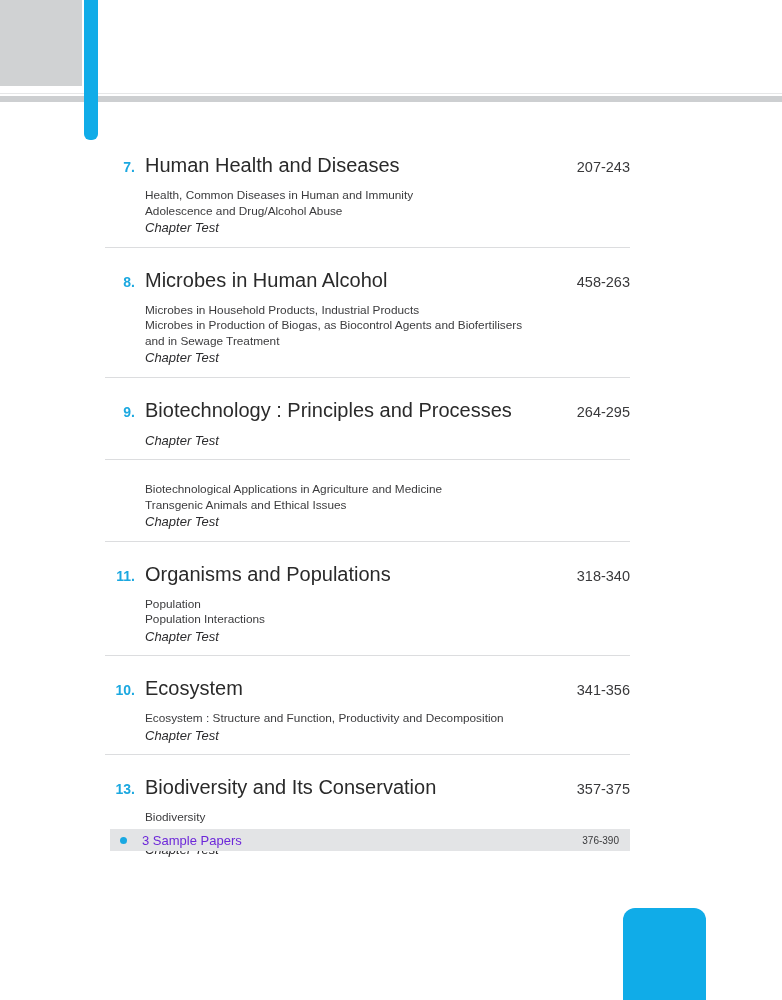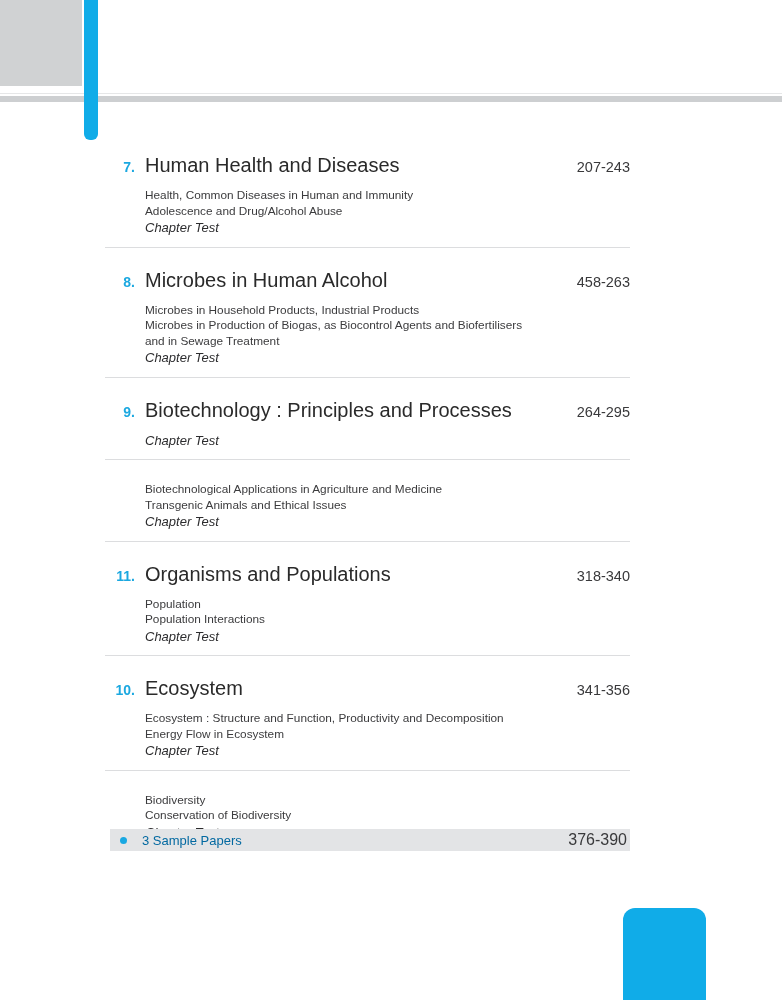--- a/index.html
+++ b/index.html
@@ -142,28 +142,28 @@
   .sample-bullet {
     width: 7px;
     height: 7px;
     border-radius: 50%;
     background: #19A8E2;
     margin-left: 10px;
     flex: 0 0 auto;
   }
   .sample-label {
     margin-left: 15px;
-    color: #0369a1;
+    color: #6d28d9;
     font-size: 13px;
     flex: 1 1 auto;
   }
   .sample-pages {
     color: #39393b;
-    font-size: 16px;
-    margin-right: 3px;
+    font-size: 10px;
+    margin-right: 11px;
     white-space: nowrap;
   }
 </style>
 </head>
 <body>
 
 <div class="deco-gray-block"></div>
 <div class="deco-rule-thin"></div>
 <div class="deco-rule"></div>
 <div class="deco-blue-bar"></div>
@@ -224,25 +224,29 @@
       </div>
     </div>
     <div class="toc-entry">
       <div class="entry-head">
         <span class="entry-num">10.</span>
         <span class="entry-title">Ecosystem</span>
         <span class="entry-pages">341-356</span>
       </div>
       <div class="entry-subs">
         <div class="sub-line">Ecosystem : Structure and Function, Productivity and Decomposition</div>
-        <div class="sub-line">Energy Flow in Ecosystem</div>
-        <div class="chapter-test">Chapter Test</div>
-      </div>
-    </div>
-    <div class="toc-entry">
+        <div class="chapter-test">Chapter Test</div>
+      </div>
+    </div>
+    <div class="toc-entry">
+      <div class="entry-head">
+        <span class="entry-num">13.</span>
+        <span class="entry-title">Biodiversity and Its Conservation</span>
+        <span class="entry-pages">357-375</span>
+      </div>
       <div class="entry-subs">
         <div class="sub-line">Biodiversity</div>
         <div class="sub-line">Conservation of Biodiversity</div>
         <div class="chapter-test">Chapter Test</div>
       </div>
     </div>
   </div>
 
 <div class="sample-row">
   <span class="sample-bullet"></span>

